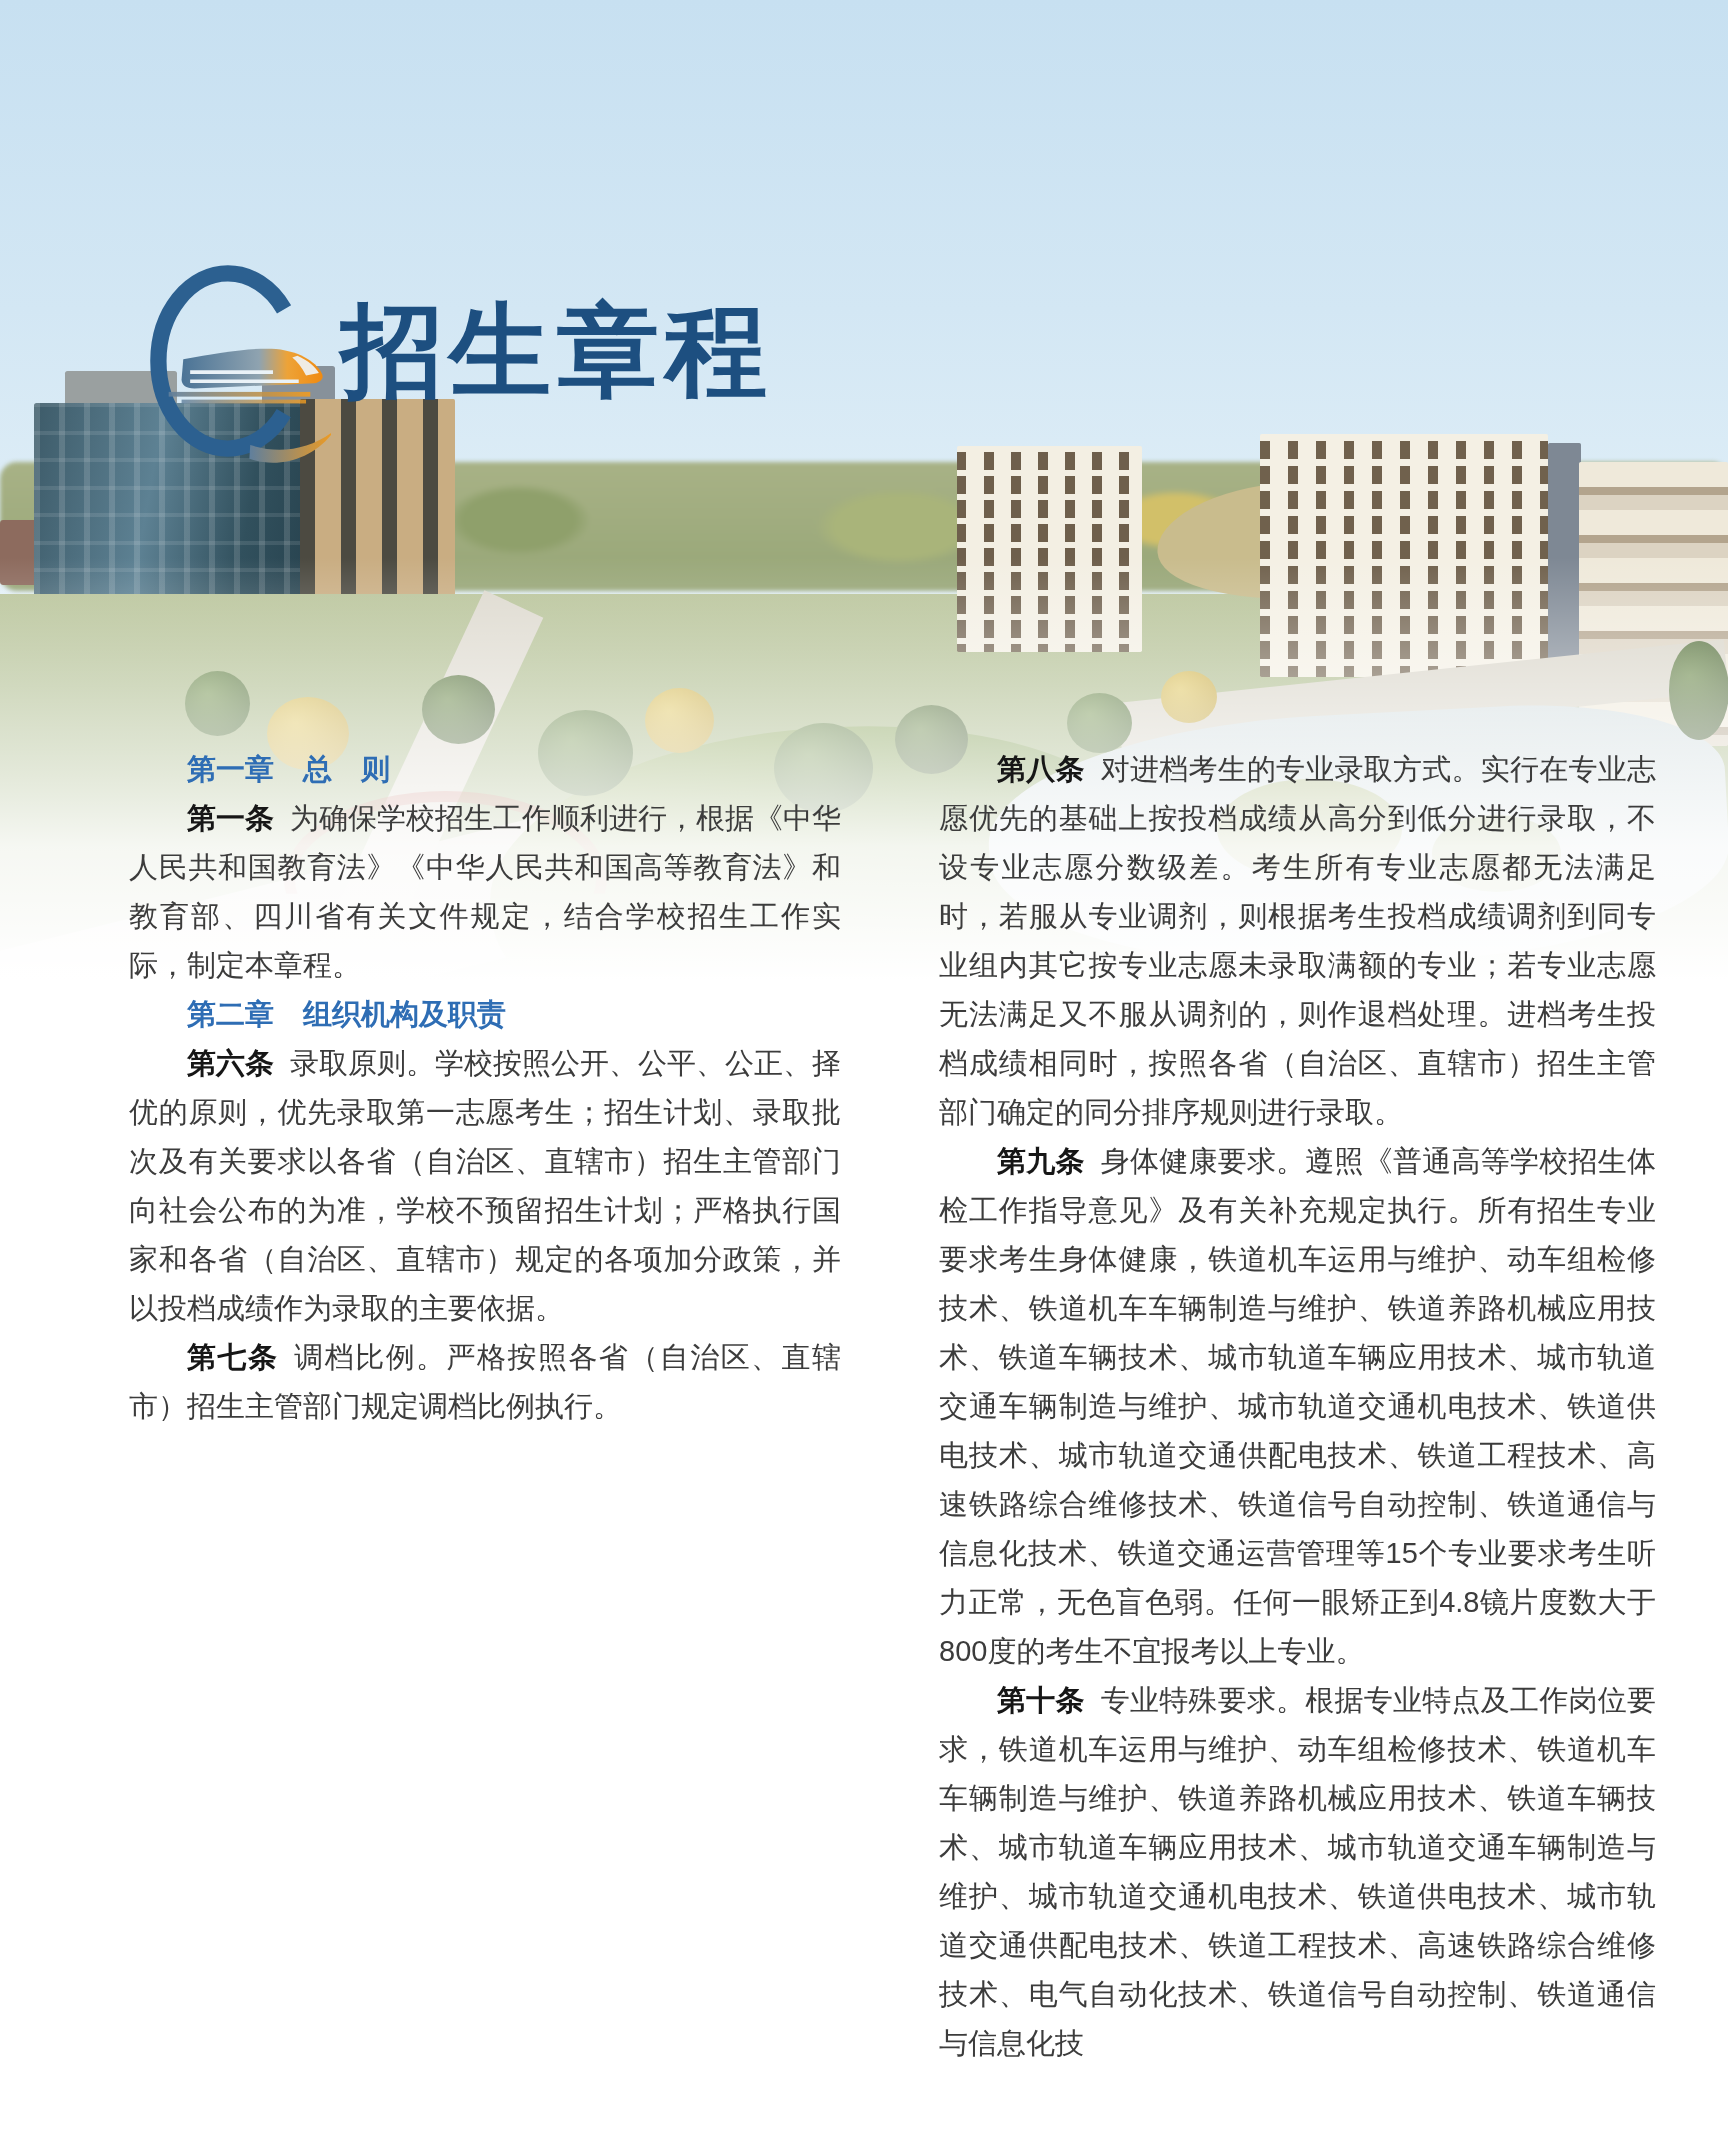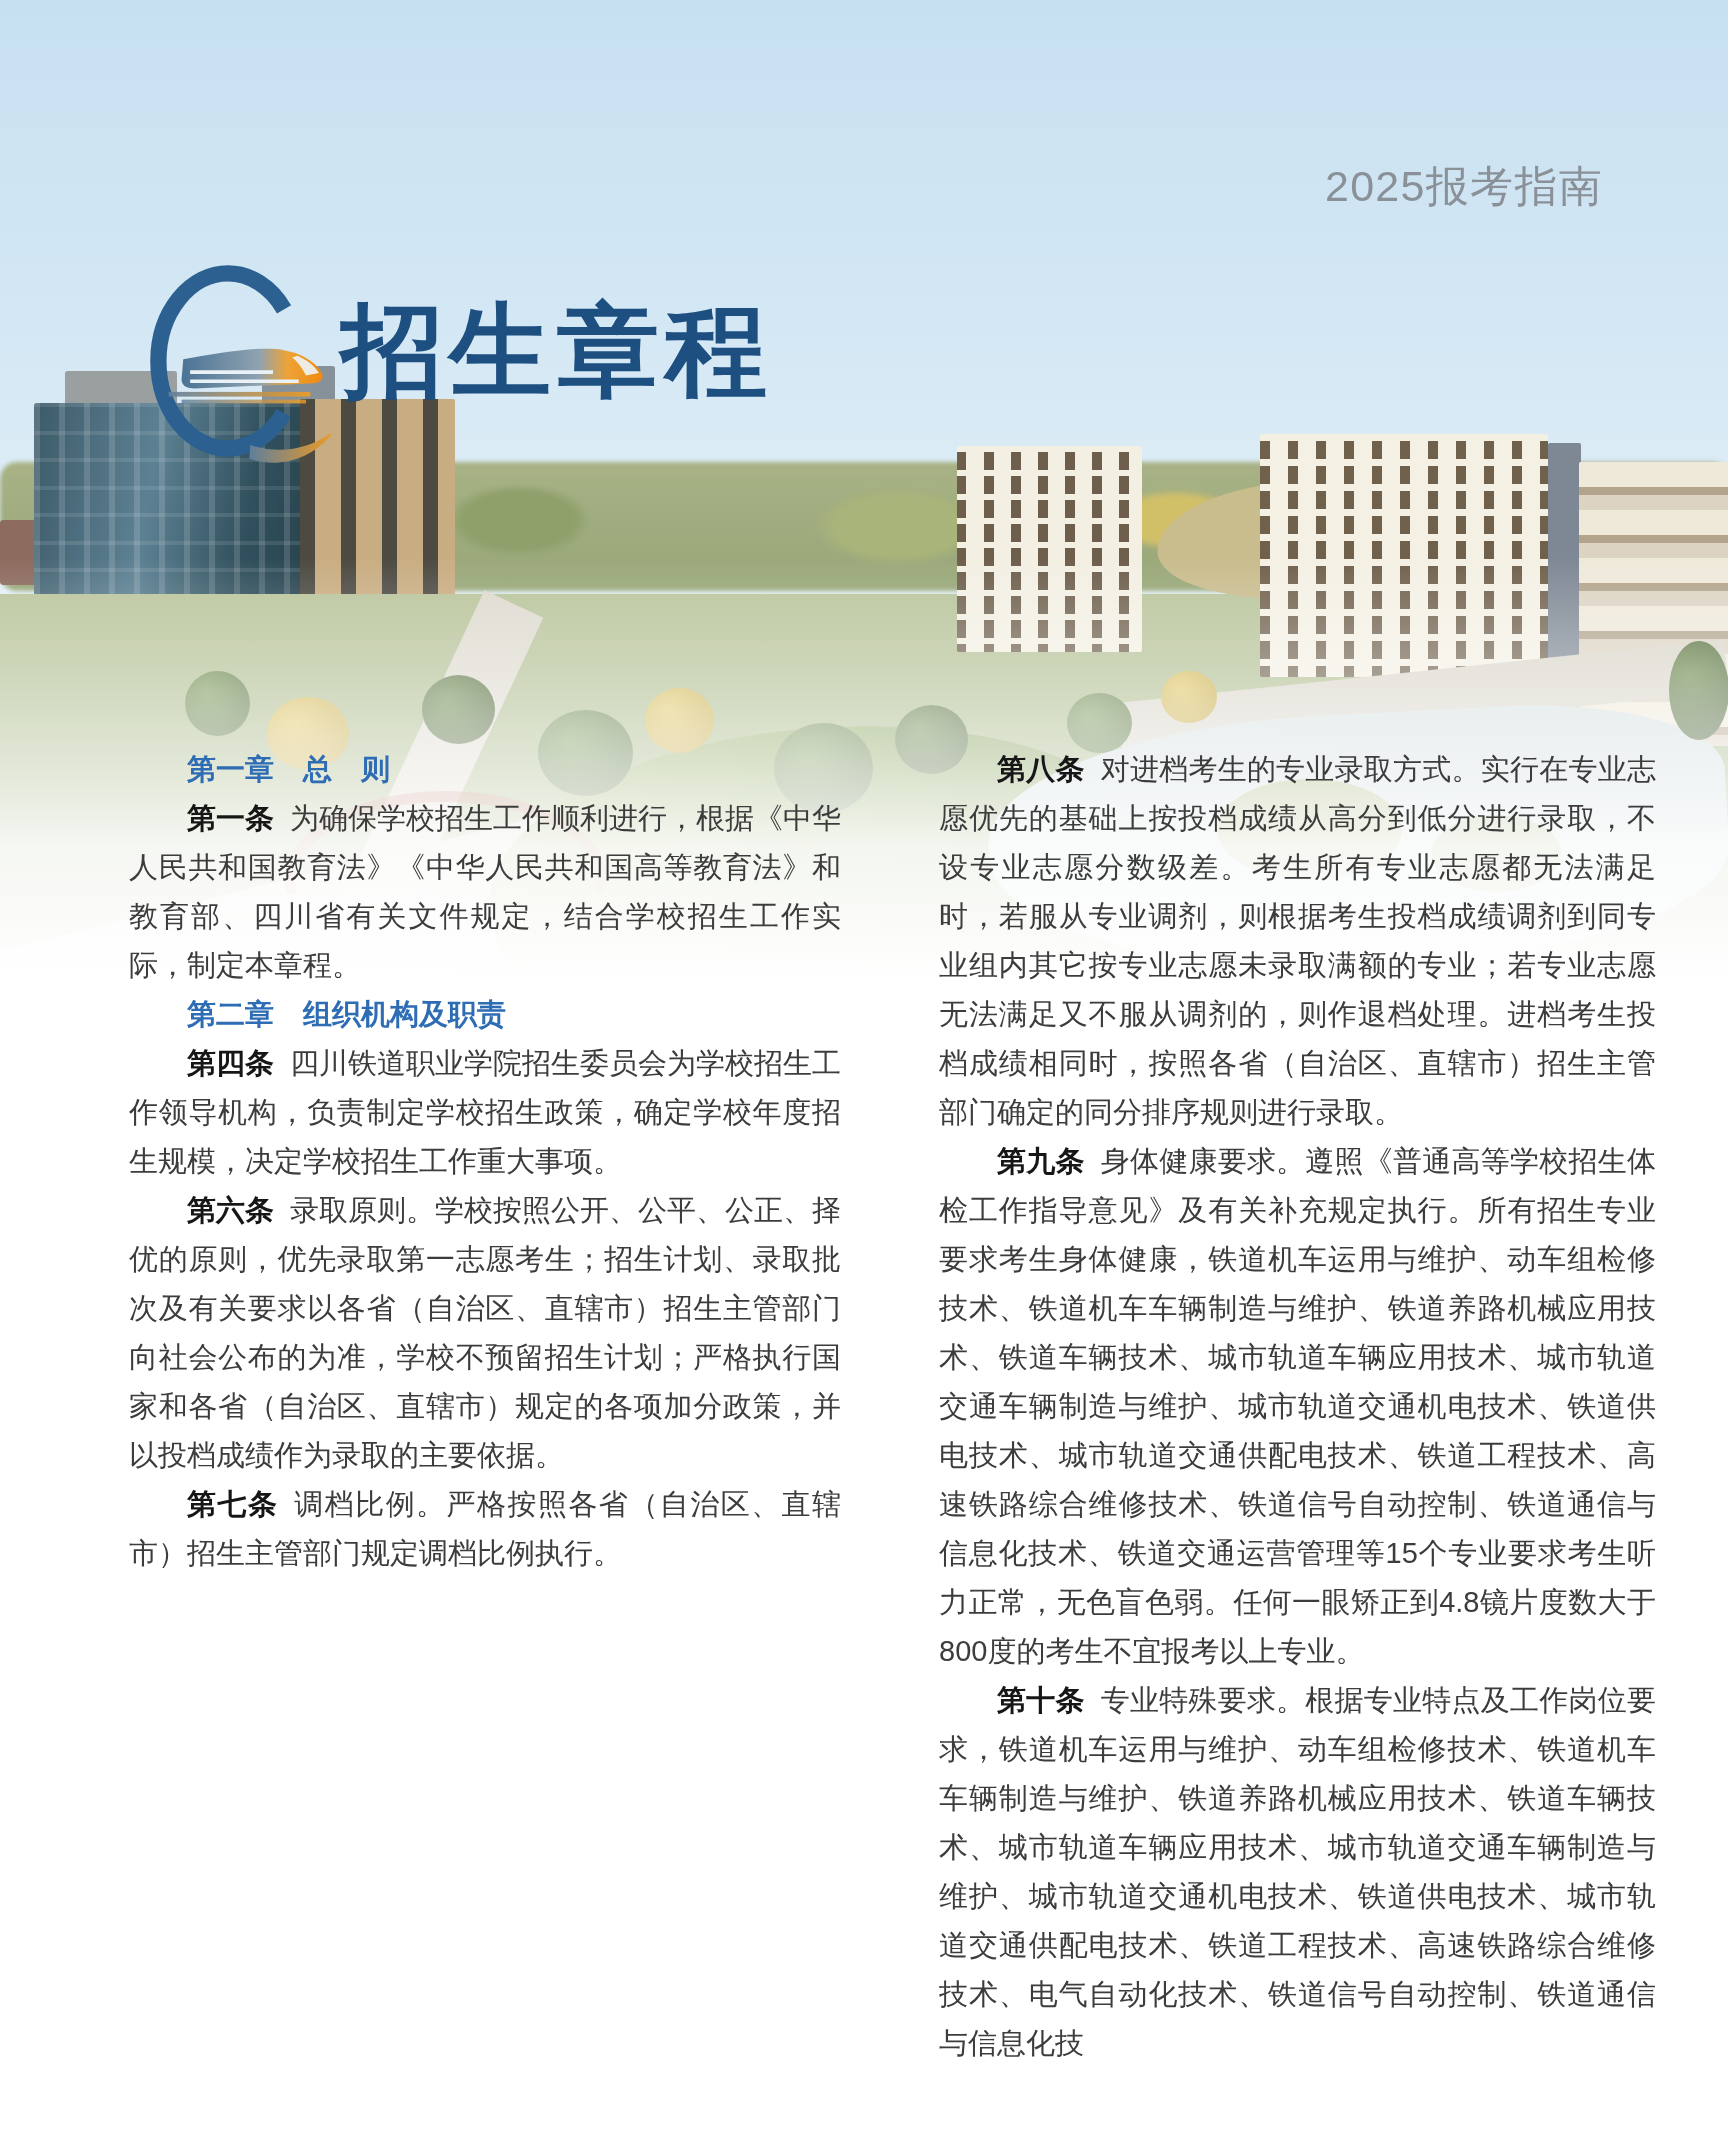--- a/index.html
+++ b/index.html
@@ -133,21 +133,20 @@
     <div class="tree tg t4"></div>
     <div class="tree ty t5"></div>
     <div class="tree tg t6"></div>
     <div class="tree td t7"></div>
     <div class="tree tg t8"></div>
     <div class="tree ty t9"></div>
     <div class="tree td t10"></div>
     <div class="fade"></div>
   </div>
 
-  <div class="guide-label">2025报考指南</div>
 
   <svg class="logo" viewBox="0 0 440 480">
     <defs>
       <linearGradient id="tg" x1="0" y1="0" x2="1" y2="0">
         <stop offset="0" stop-color="#4a7396"></stop>
           <stop offset="0.55" stop-color="#8fa3b0"></stop>
         <stop offset="0.75" stop-color="#eda338"></stop>
           <stop offset="1" stop-color="#f08a10"></stop>
       </linearGradient>
       <linearGradient id="og" x1="0" y1="0" x2="1" y2="0">
@@ -163,21 +162,20 @@
     <rect x="62" y="312" width="330" height="11" fill="url(#og)" opacity="0.9"></rect>
     <rect x="92" y="330" width="290" height="9" fill="url(#og)" opacity="0.8"></rect>
     <path d="M252 436 C322 458 392 446 448 402 C402 468 320 492 250 468 Z" fill="url(#og)"></path>
   </svg>
   <div class="page-title">招生章程</div>
 
   <div class="col col-left" id="col-left">
       <p class="chapter">第一章　总　则</p>
       <p class="article"><b class="lbl">第一条</b><span>为确保学校招生工作顺利进行，根据《中华人民共和国教育法》《中华人民共和国高等教育法》和教育部、四川省有关文件规定，结合学校招生工作实际，制定本章程。</span></p>
       <p class="chapter">第二章　组织机构及职责</p>
-      <p class="article"><b class="lbl">第四条</b><span>四川铁道职业学院招生委员会为学校招生工作领导机构，负责制定学校招生政策，确定学校年度招生规模，决定学校招生工作重大事项。</span></p>
       <p class="article"><b class="lbl">第六条</b><span>录取原则。学校按照公开、公平、公正、择优的原则，优先录取第一志愿考生；招生计划、录取批次及有关要求以各省（自治区、直辖市）招生主管部门向社会公布的为准，学校不预留招生计划；严格执行国家和各省（自治区、直辖市）规定的各项加分政策，并以投档成绩作为录取的主要依据。</span></p>
       <p class="article"><b class="lbl">第七条</b><span>调档比例。严格按照各省（自治区、直辖市）招生主管部门规定调档比例执行。</span></p>
     </div>
   <div class="col col-right" id="col-right">
       <p class="article"><b class="lbl">第八条</b><span>对进档考生的专业录取方式。实行在专业志愿优先的基础上按投档成绩从高分到低分进行录取，不设专业志愿分数级差。考生所有专业志愿都无法满足时，若服从专业调剂，则根据考生投档成绩调剂到同专业组内其它按专业志愿未录取满额的专业；若专业志愿无法满足又不服从调剂的，则作退档处理。进档考生投档成绩相同时，按照各省（自治区、直辖市）招生主管部门确定的同分排序规则进行录取。</span></p>
       <p class="article"><b class="lbl">第九条</b><span>身体健康要求。遵照《普通高等学校招生体检工作指导意见》及有关补充规定执行。所有招生专业要求考生身体健康，铁道机车运用与维护、动车组检修技术、铁道机车车辆制造与维护、铁道养路机械应用技术、铁道车辆技术、城市轨道车辆应用技术、城市轨道交通车辆制造与维护、城市轨道交通机电技术、铁道供电技术、城市轨道交通供配电技术、铁道工程技术、高速铁路综合维修技术、铁道信号自动控制、铁道通信与信息化技术、铁道交通运营管理等15个专业要求考生听力正常，无色盲色弱。任何一眼矫正到4.8镜片度数大于800度的考生不宜报考以上专业。</span></p>
       <p class="article"><b class="lbl">第十条</b><span>专业特殊要求。根据专业特点及工作岗位要求，铁道机车运用与维护、动车组检修技术、铁道机车车辆制造与维护、铁道养路机械应用技术、铁道车辆技术、城市轨道车辆应用技术、城市轨道交通车辆制造与维护、城市轨道交通机电技术、铁道供电技术、城市轨道交通供配电技术、铁道工程技术、高速铁路综合维修技术、电气自动化技术、铁道信号自动控制、铁道通信与信息化技</span></p>
     </div>
 
 </div>

